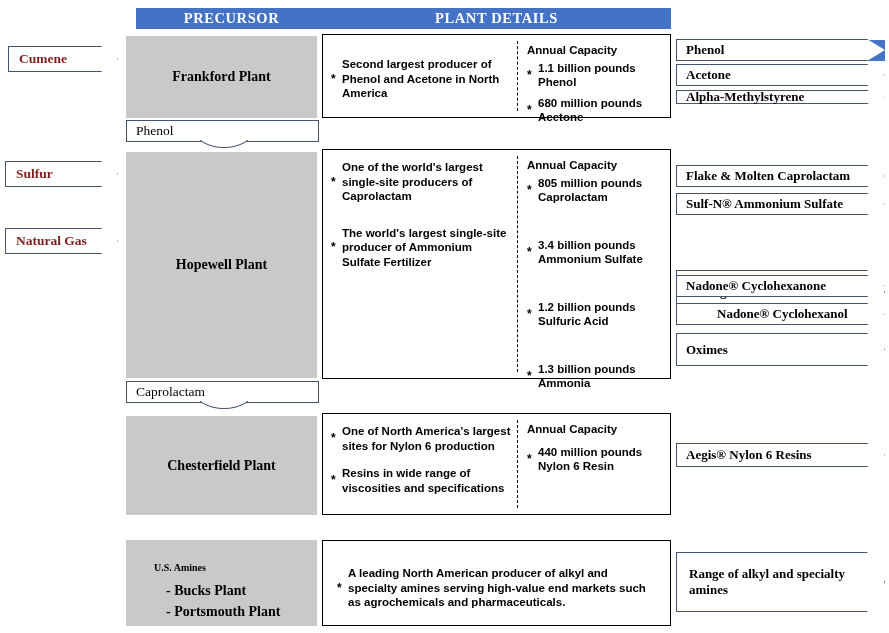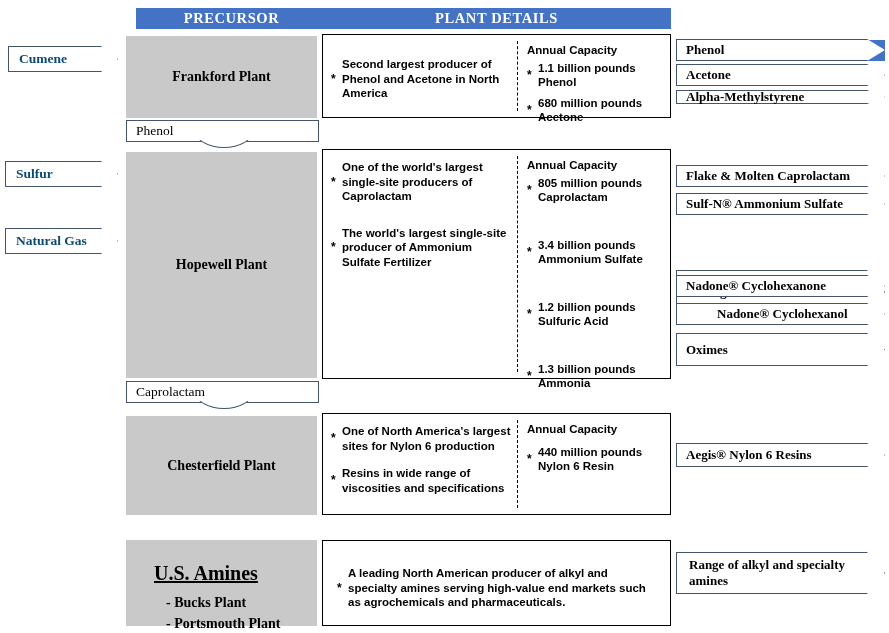--- a/index.html
+++ b/index.html
@@ -40,21 +40,21 @@
 
   
   .feed-arrow {
     position: absolute;
     box-sizing: border-box;
     background: #ffffff;
     border: 1px solid #44546A;
     font-family: "Liberation Serif", serif;
     font-weight: bold;
     font-size: 13.5px;
-    color: #0c4a6e;
+    color: #7f1d1d;
     display: flex;
     align-items: center;
     padding-left: 10px;
     clip-path: polygon(0 0, calc(100% - 17px) 0, 100% 50%, calc(100% - 17px) 100%, 0 100%);
   }
   .feed-arrow .inner {
     position: relative;
   }
 
   
@@ -73,23 +73,22 @@
   }
   .plant-box.amines {
     align-items: center;
     justify-content: flex-start;
     padding-left: 28px;
     text-align: left;
     display: block;
     padding-top: 22px;
   }
   .amines-title {
-    text-decoration: underline;
-    font-weight: bold;
-    font-size: 20px;
+    font-weight: bold;
+    font-size: 10px;
     display: block;
     margin-bottom: 7px;
   }
   .amines-sub {
     display: block;
     margin-left: 12px;
     font-weight: bold;
     font-size: 14px;
     line-height: 21px;
   }
@@ -347,17 +346,17 @@
 
   <div class="detail-box" style="left:322px; top:540px; width:349px; height:86px;">
     <div class="bullets" style="left:14px; top:25px; width:320px;">
       <div class="bullet-row">
         <span class="bullet-star">*</span>
         <span class="bullet-text">A leading North American producer of alkyl and specialty amines serving high-value end markets such as agrochemicals and pharmaceuticals.</span>
       </div>
     </div>
   </div>
 
-  <div class="sale-arrow" style="left:676px; top:552px; width:209px; height:42px;padding-left:12px;">
+  <div class="sale-arrow" style="left:676px; top:552px; width:209px; height:60px;padding-left:12px;">
     <span>Range of alkyl and specialty amines</span>
   </div>
 
 </div>
 
 </body></html>

